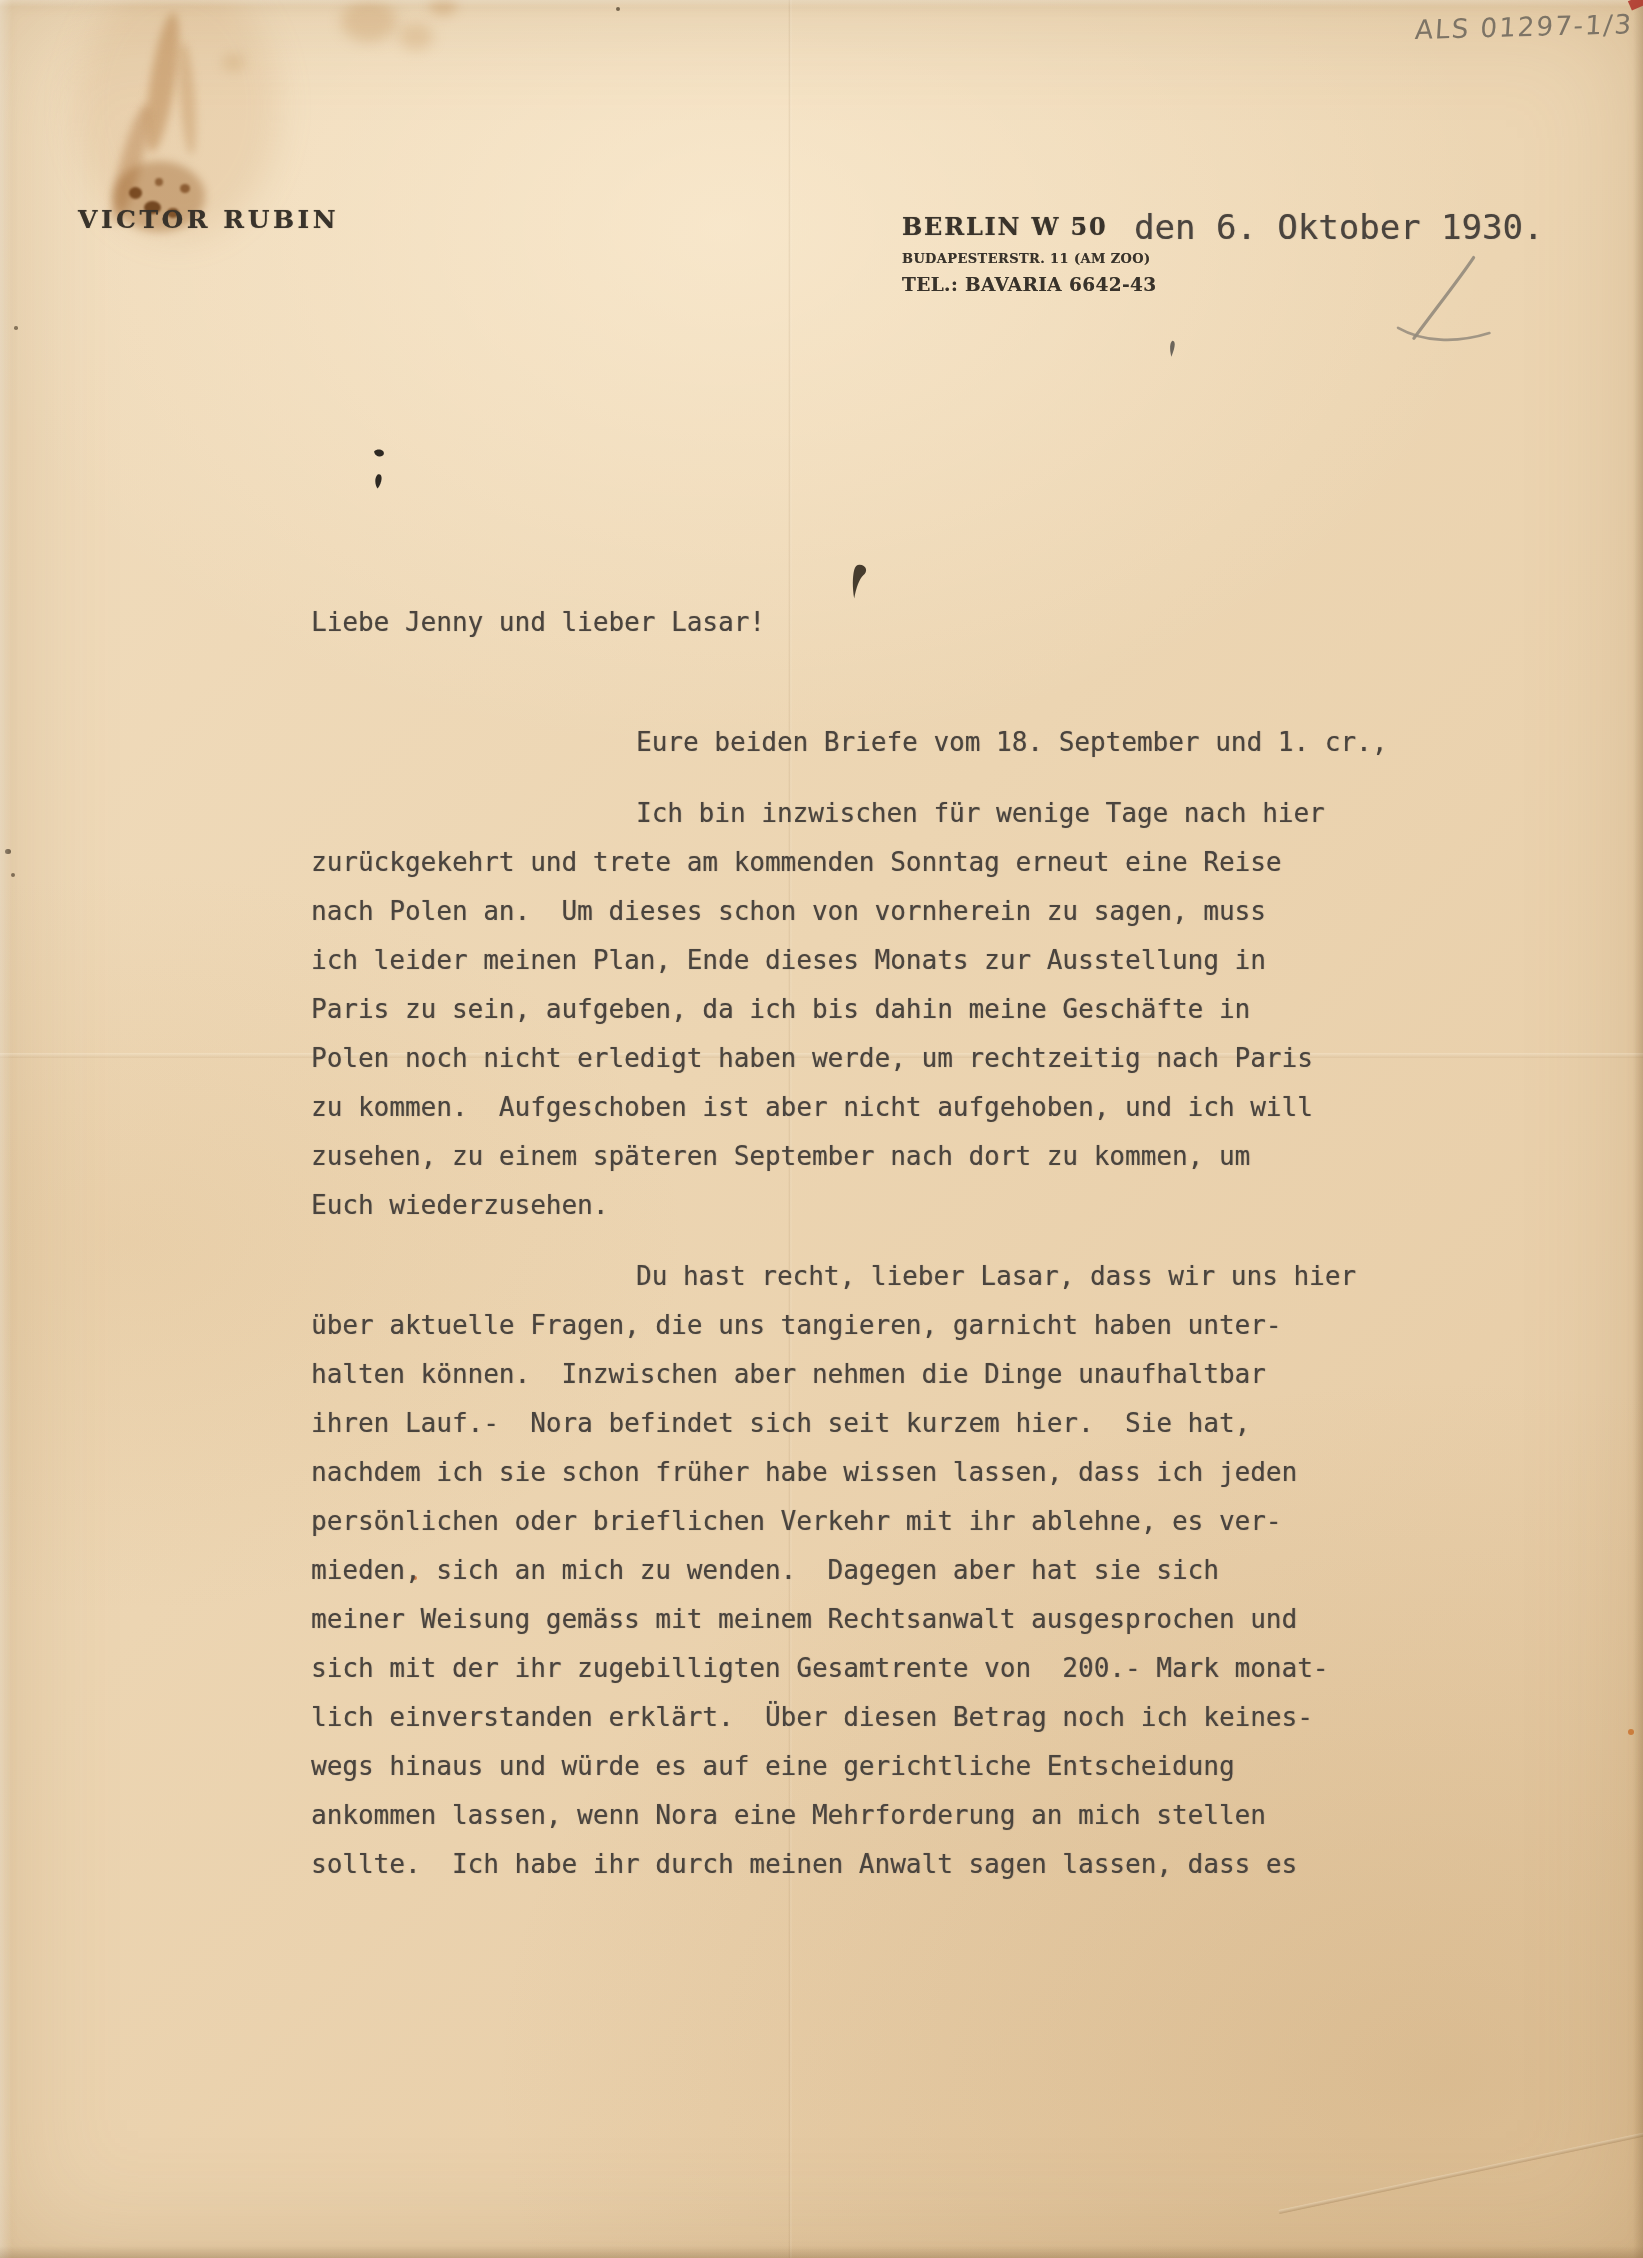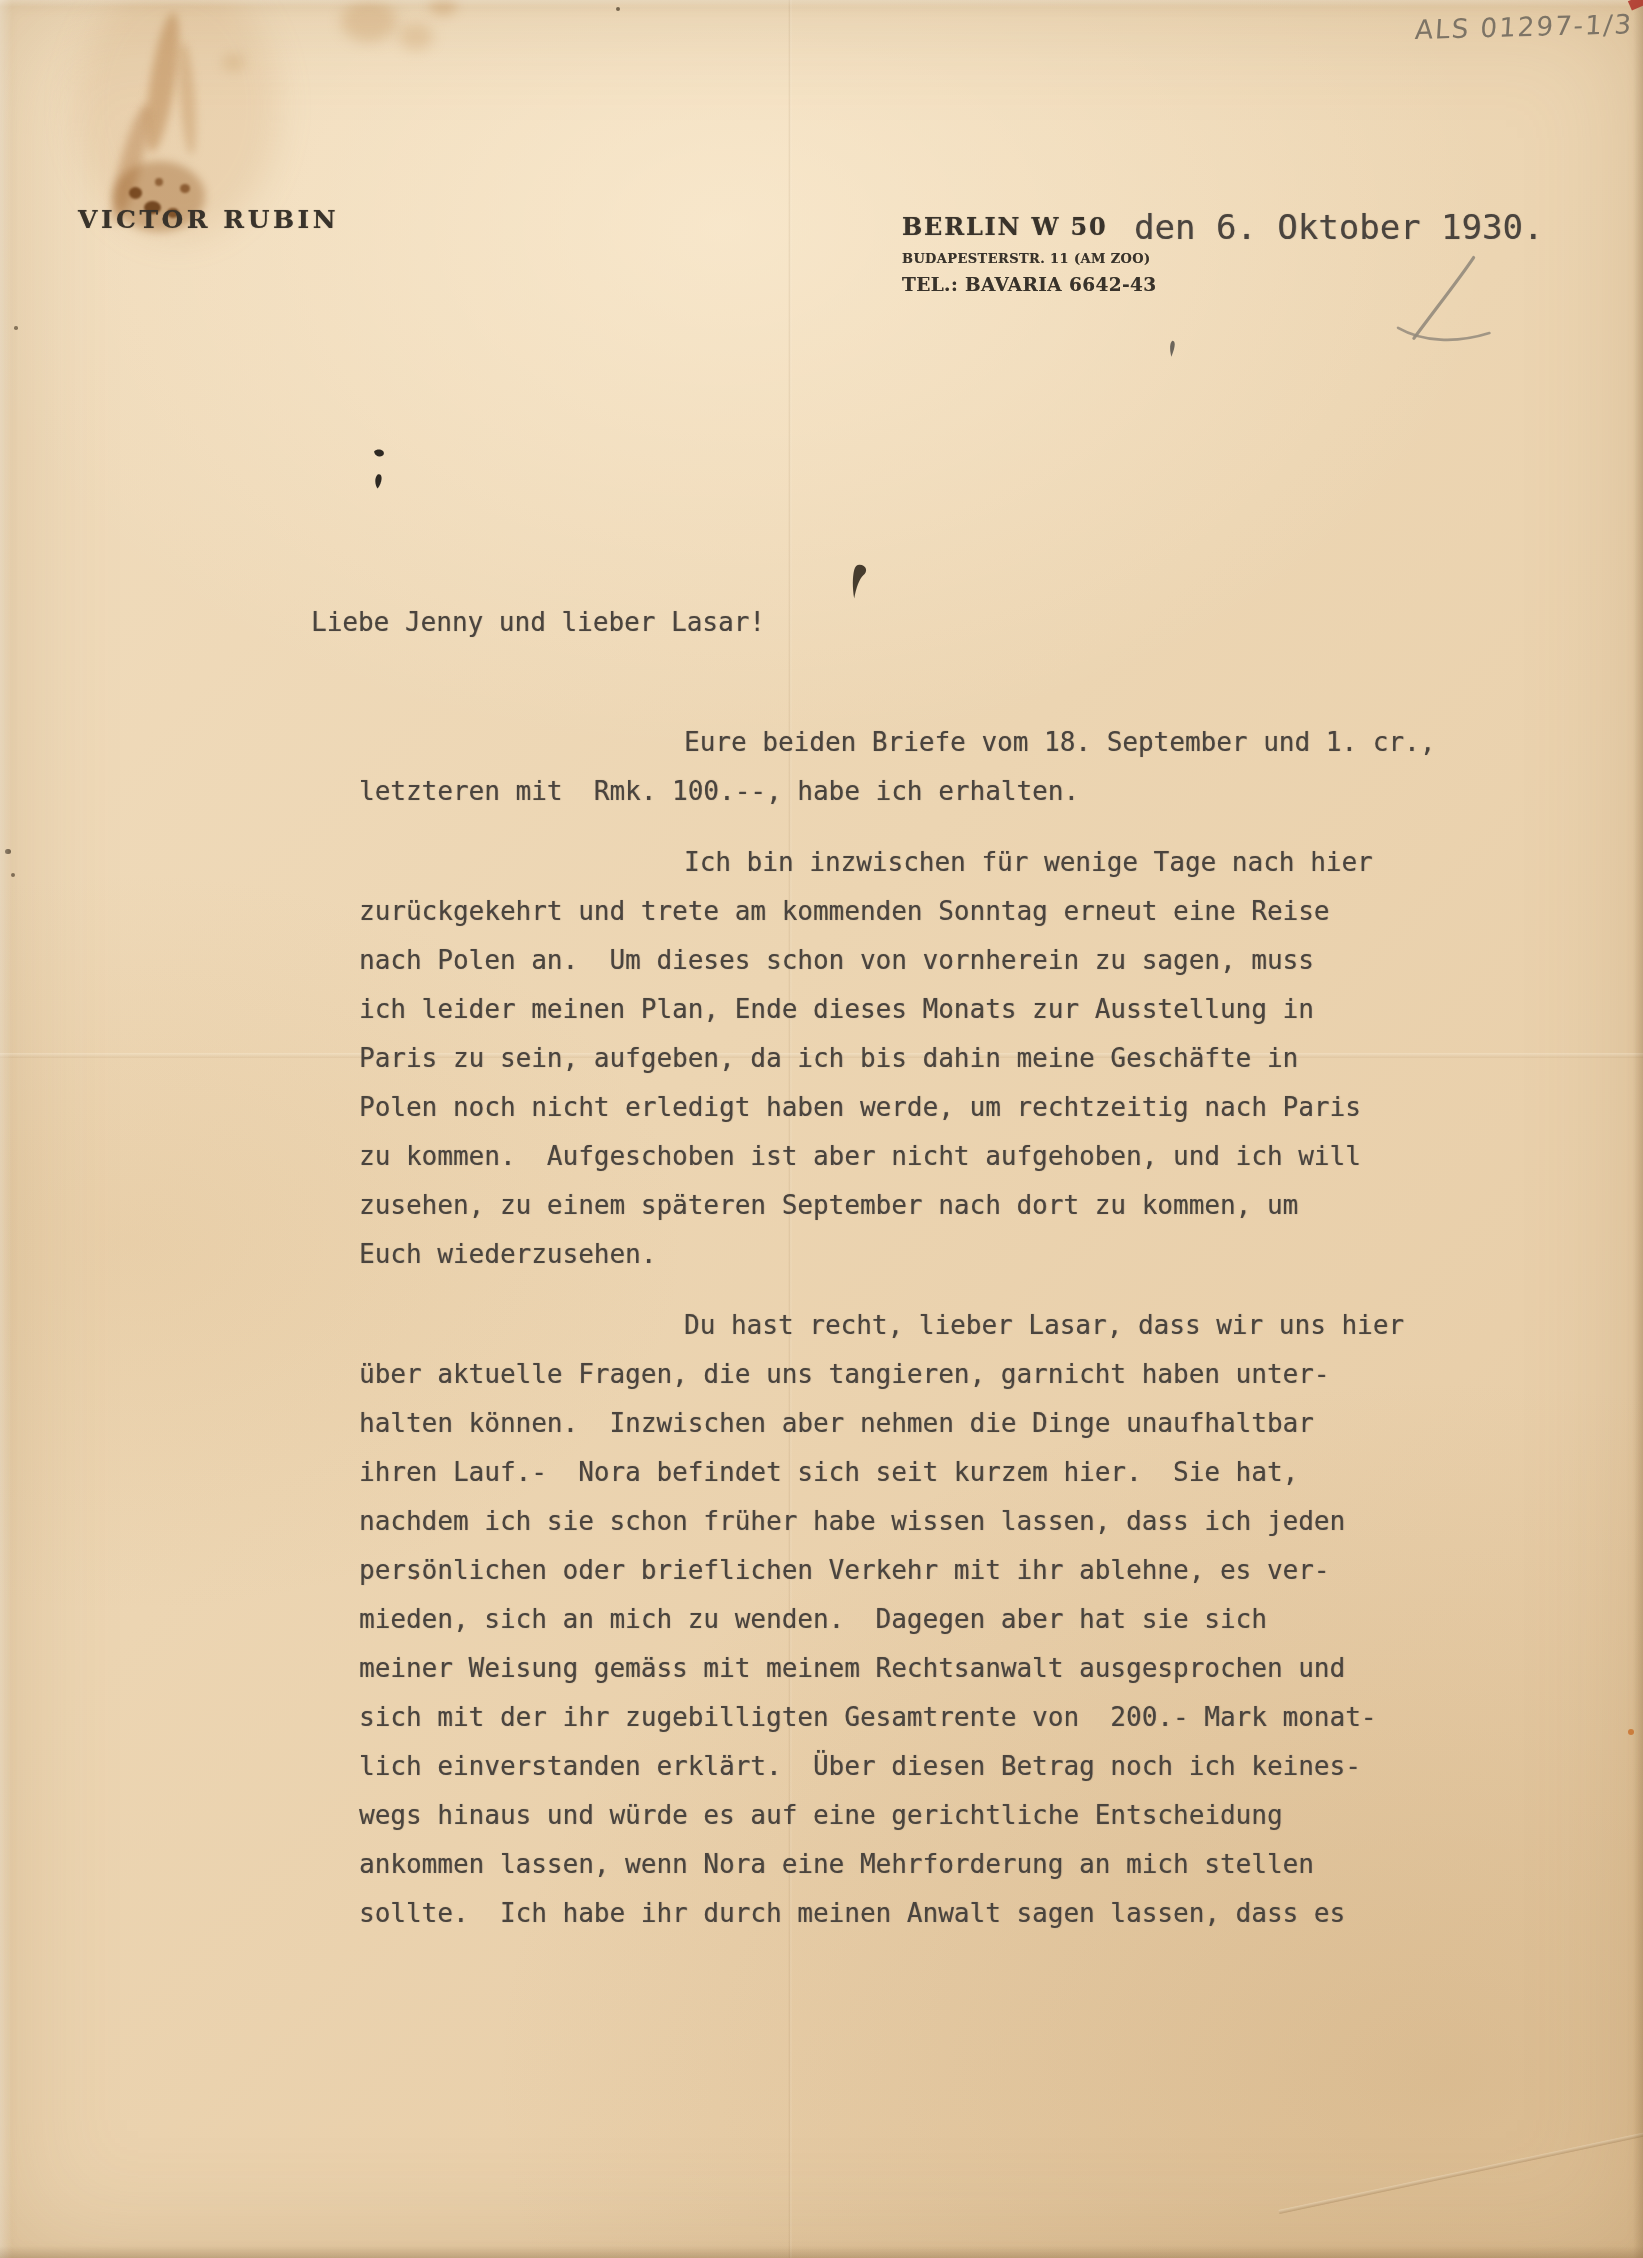--- a/index.html
+++ b/index.html
@@ -64,21 +64,21 @@
   .lh-city{font-size:24px;letter-spacing:1.8px;text-shadow:0 0 0.9px rgba(57,51,43,0.6);}
   .lh-street{font-size:13px;letter-spacing:0.4px;margin-top:9.7px;text-shadow:0 0 0.4px rgba(57,51,43,0.6);}
   .lh-phone{font-size:18.5px;letter-spacing:0.4px;margin-top:8px;text-shadow:0 0 0.4px rgba(57,51,43,0.6);text-align:center;}
   
   .tw{color:#4a443e;text-shadow:0.4px 0.4px 0.9px rgba(74,68,62,0.55);filter:blur(0.3px);}
   .date-line{position:absolute;left:1128px;top:203px;font-size:34px;line-height:49px;white-space:pre;margin-left:6px;}
   .letter-body{position:absolute;left:311px;top:598px;font-size:26px;line-height:49px;}
   .salutation{white-space:pre;margin-bottom:71px;}
   .para{margin-top:22px;}
   .para:first-child{margin-top:0;}
-  .line{white-space:pre;margin-left:48px;}
+  .line{white-space:pre;}
   .line.first{text-indent:325px;}
   
   .archive-label{
     position:absolute;left:1415px;top:10.6px;width:221px;
     font-family:"DejaVu Sans",sans-serif;font-size:26.5px;letter-spacing:1.8px;
     color:#7d7466;transform:rotate(-1.5deg) skewX(-5deg);
   }
   .pencil-mark{position:absolute;left:1387px;top:254px;}
   .ink-blot{position:absolute;}
   .blot-semicolon{left:367px;top:446px;}
@@ -150,21 +150,20 @@
   </svg>
   <svg class="ink-blot blot-comma" width="12.4" height="19.4" viewBox="0 0 14 22">
     <path d="M7 2 C 11 2, 11 8, 6 20 C 4 12, 4 5, 7 2 Z" fill="#55504a" opacity="0.85"></path>
   </svg>
 
   <div class="letter-body tw">
     <div class="salutation">Liebe Jenny und lieber Lasar!</div>
     <div id="paras">
         <div class="para">
           <div class="line first">Eure beiden Briefe vom 18. September und 1. cr.,</div>
-          <div class="line">letzteren mit  Rmk. 100.--, habe ich erhalten.</div>
         </div>
         <div class="para">
           <div class="line first">Ich bin inzwischen für wenige Tage nach hier</div>
           <div class="line">zurückgekehrt und trete am kommenden Sonntag erneut eine Reise</div>
           <div class="line">nach Polen an.  Um dieses schon von vornherein zu sagen, muss</div>
           <div class="line">ich leider meinen Plan, Ende dieses Monats zur Ausstellung in</div>
           <div class="line">Paris zu sein, aufgeben, da ich bis dahin meine Geschäfte in</div>
           <div class="line">Polen noch nicht erledigt haben werde, um rechtzeitig nach Paris</div>
           <div class="line">zu kommen.  Aufgeschoben ist aber nicht aufgehoben, und ich will</div>
           <div class="line">zusehen, zu einem späteren September nach dort zu kommen, um</div>

